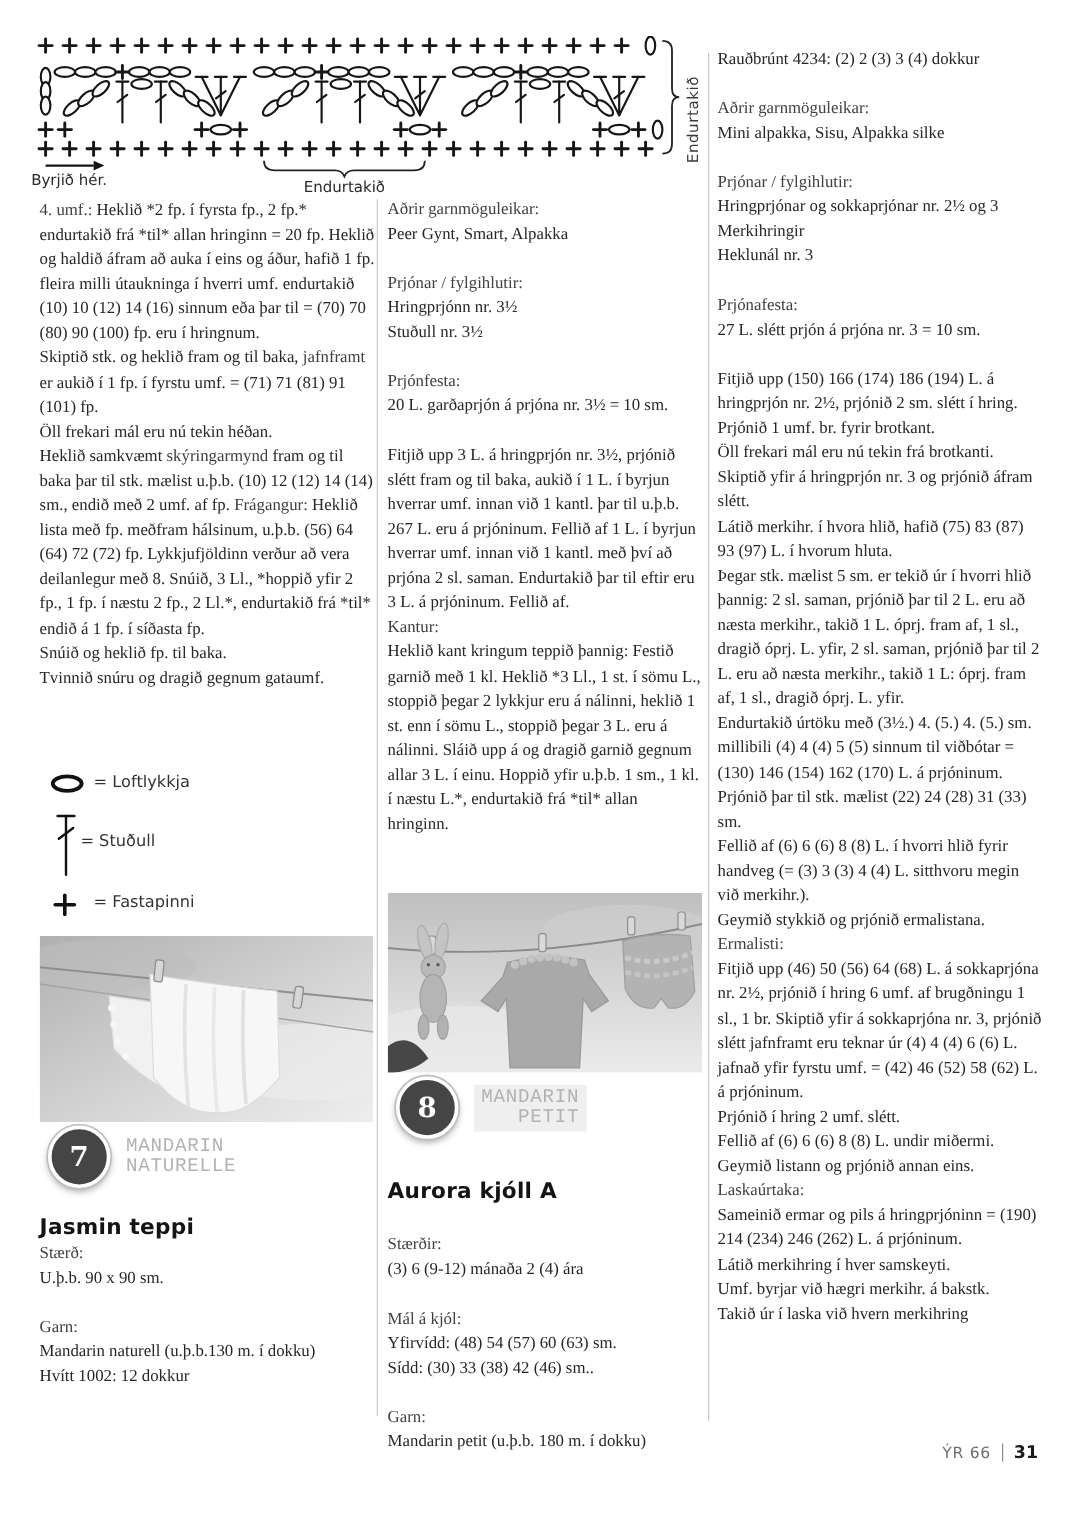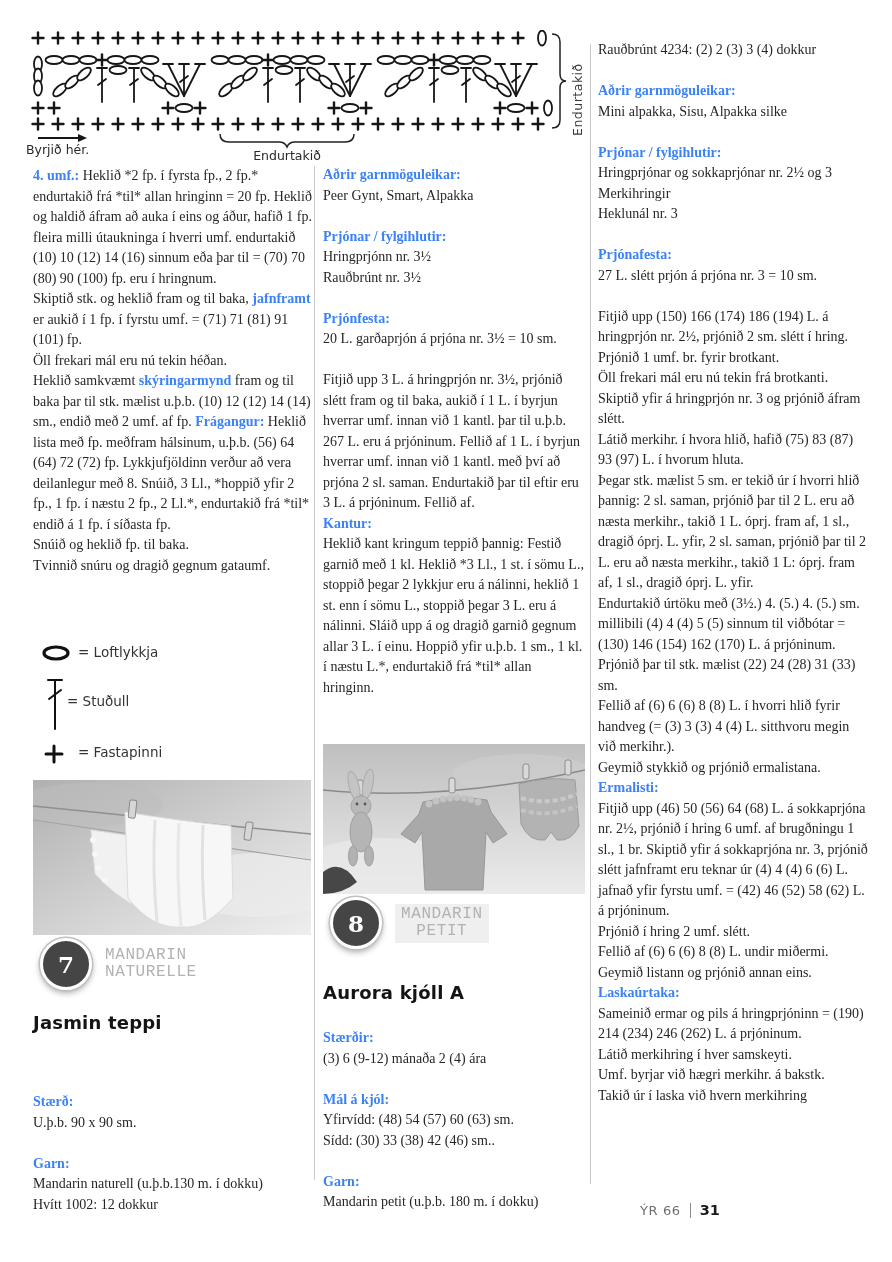--- a/index.html
+++ b/index.html
@@ -2,35 +2,35 @@
 <html><head>
 <meta charset="utf-8">
 <style>
   *{box-sizing:border-box;margin:0;padding:0}
   html,body{width:892px;height:1262px}
   body{position:relative;background:#ffffff;font-family:"Liberation Serif",serif;color:#232323;overflow:hidden}
   .abs{position:absolute}
   .col-text{font-size:14px;line-height:20.5px;color:#262626}
   .blk{margin:0}
   .blk.gap{margin-top:20.5px}
-  .blk b{font-weight:bold;color:#3b82f6}
+  .blk b{font-weight:normal;color:#404040}
   .vdiv{position:absolute;width:1px;background:#c9c9c9}
   .h1{font-family:"DejaVu Sans",sans-serif;font-weight:bold;font-size:18px;color:#141414;letter-spacing:.2px}
   .chart-label{font-family:"DejaVu Sans",sans-serif;font-size:12.5px;color:#2a2a2a;white-space:nowrap}
   .vlabel{writing-mode:vertical-rl;transform:rotate(180deg);letter-spacing:.5px;color:#3a3a3a}
   .legend-label{font-family:"DejaVu Sans",sans-serif;font-size:13.5px;color:#333}
   .badge-row{position:absolute;display:flex;align-items:center;gap:13px}
   .badge-circle{width:52px;height:52px;border-radius:50%;background:#454545;border:3px solid #fff;
     box-shadow:0 0 0 1.5px #c0c0c0,0 3px 6px rgba(0,0,0,.35);color:#fff;display:flex;align-items:center;justify-content:center;
     font-family:"DejaVu Serif",serif;font-size:23px;font-weight:bold}
   .badge-brand{font-family:Liberation Mono, monospace;font-size:16px;line-height:17.5px;color:#b2b2b2;letter-spacing:.6px}
-  .badge-brand.center2 div:nth-child(2){text-align:center}
+  .badge-brand.center2 div:nth-child(2){text-align:right}
   .badge-brand.bg{background:#efefef;padding:2px 6px}
   .photo{position:absolute;overflow:hidden}
-  .footer{position:absolute;left:640px;top:1200px;width:225px;font-family:"DejaVu Sans",sans-serif}
+  .footer{position:absolute;left:640px;top:1200px;width:225px;text-align:right;font-family:"DejaVu Sans",sans-serif}
   .footer .mag{color:#6e6e6e;font-size:13px;letter-spacing:.6px}
   .footer .fdiv{display:inline-block;width:1px;height:15px;background:#8a8a8a;margin:0 9px;vertical-align:-3px}
   .footer .pageno{font-weight:bold;font-size:14.5px;color:#1a1a1a}
 </style>
 </head>
 <body>
 
 <div class="abs" style="left:24px;top:30px;width:575px;height:135px">
   <svg class="abs" style="left:0;top:0" width="552" height="124" viewBox="0 0 552 124">
     <defs>
@@ -272,36 +272,36 @@
 <div class="badge-row" style="left:40px;top:938px">
   <div class="badge-circle">7</div>
   <div class="badge-brand">
     <div>MANDARIN</div>
     <div>NATURELLE</div>
   </div>
 </div>
 
 <div class="abs h1" style="left:33px;top:1012px">Jasmin teppi</div>
 
-<div class="abs col-text" style="left:33px;top:1092px;width:280px">
+<div class="abs col-text" style="left:33px;top:1035px;width:280px">
 
 <p class="blk"><b>Stærð:</b></p>
     <p class="blk">U.þ.b. 90 x 90 sm.</p>
     <p class="blk gap"><b>Garn:</b></p>
     <p class="blk">Mandarin naturell (u.þ.b.130 m. í dokku)</p>
     <p class="blk">Hvítt 1002: 12 dokkur</p>
   </div>
 
 <div class="abs col-text" style="left:323px;top:165px;width:262px">
 
 <p class="blk"><b>Aðrir garnmöguleikar:</b></p>
     <p class="blk">Peer Gynt, Smart, Alpakka</p>
     <p class="blk gap"><b>Prjónar / fylgihlutir:</b></p>
     <p class="blk">Hringprjónn nr. 3½</p>
-    <p class="blk">Rauðbrúnt nr. 3½</p>
+    <p class="blk">Stuðull nr. 3½</p>
     <p class="blk gap"><b>Prjónfesta:</b></p>
     <p class="blk">20 L. garðaprjón á prjóna nr. 3½ = 10 sm.</p>
     <p class="blk gap">Fitjið upp 3 L. á hringprjón nr. 3½, prjónið slétt fram og til baka, aukið í 1 L. í byrjun hverrar umf. innan við 1 kantl. þar til u.þ.b. 267 L. eru á prjóninum. Fellið af 1 L. í byrjun hverrar umf. innan við 1 kantl. með því að prjóna 2 sl. saman. Endurtakið þar til eftir eru 3 L. á prjóninum. Fellið af.</p>
     <p class="blk"><b>Kantur:</b></p>
     <p class="blk">Heklið kant kringum teppið þannig: Festið garnið með 1 kl. Heklið *3 Ll., 1 st. í sömu L., stoppið þegar 2 lykkjur eru á nálinni, heklið 1 st. enn í sömu L., stoppið þegar 3 L. eru á nálinni. Sláið upp á og dragið garnið gegnum allar 3 L. í einu. Hoppið yfir u.þ.b. 1 sm., 1 kl. í næstu L.*, endurtakið frá *til* allan hringinn.</p>
   </div>
 
 <div class="photo" style="left:323px;top:744px;width:262px;height:150px">
   <svg width="262" height="150" viewBox="0 0 262 150">
     <defs>

